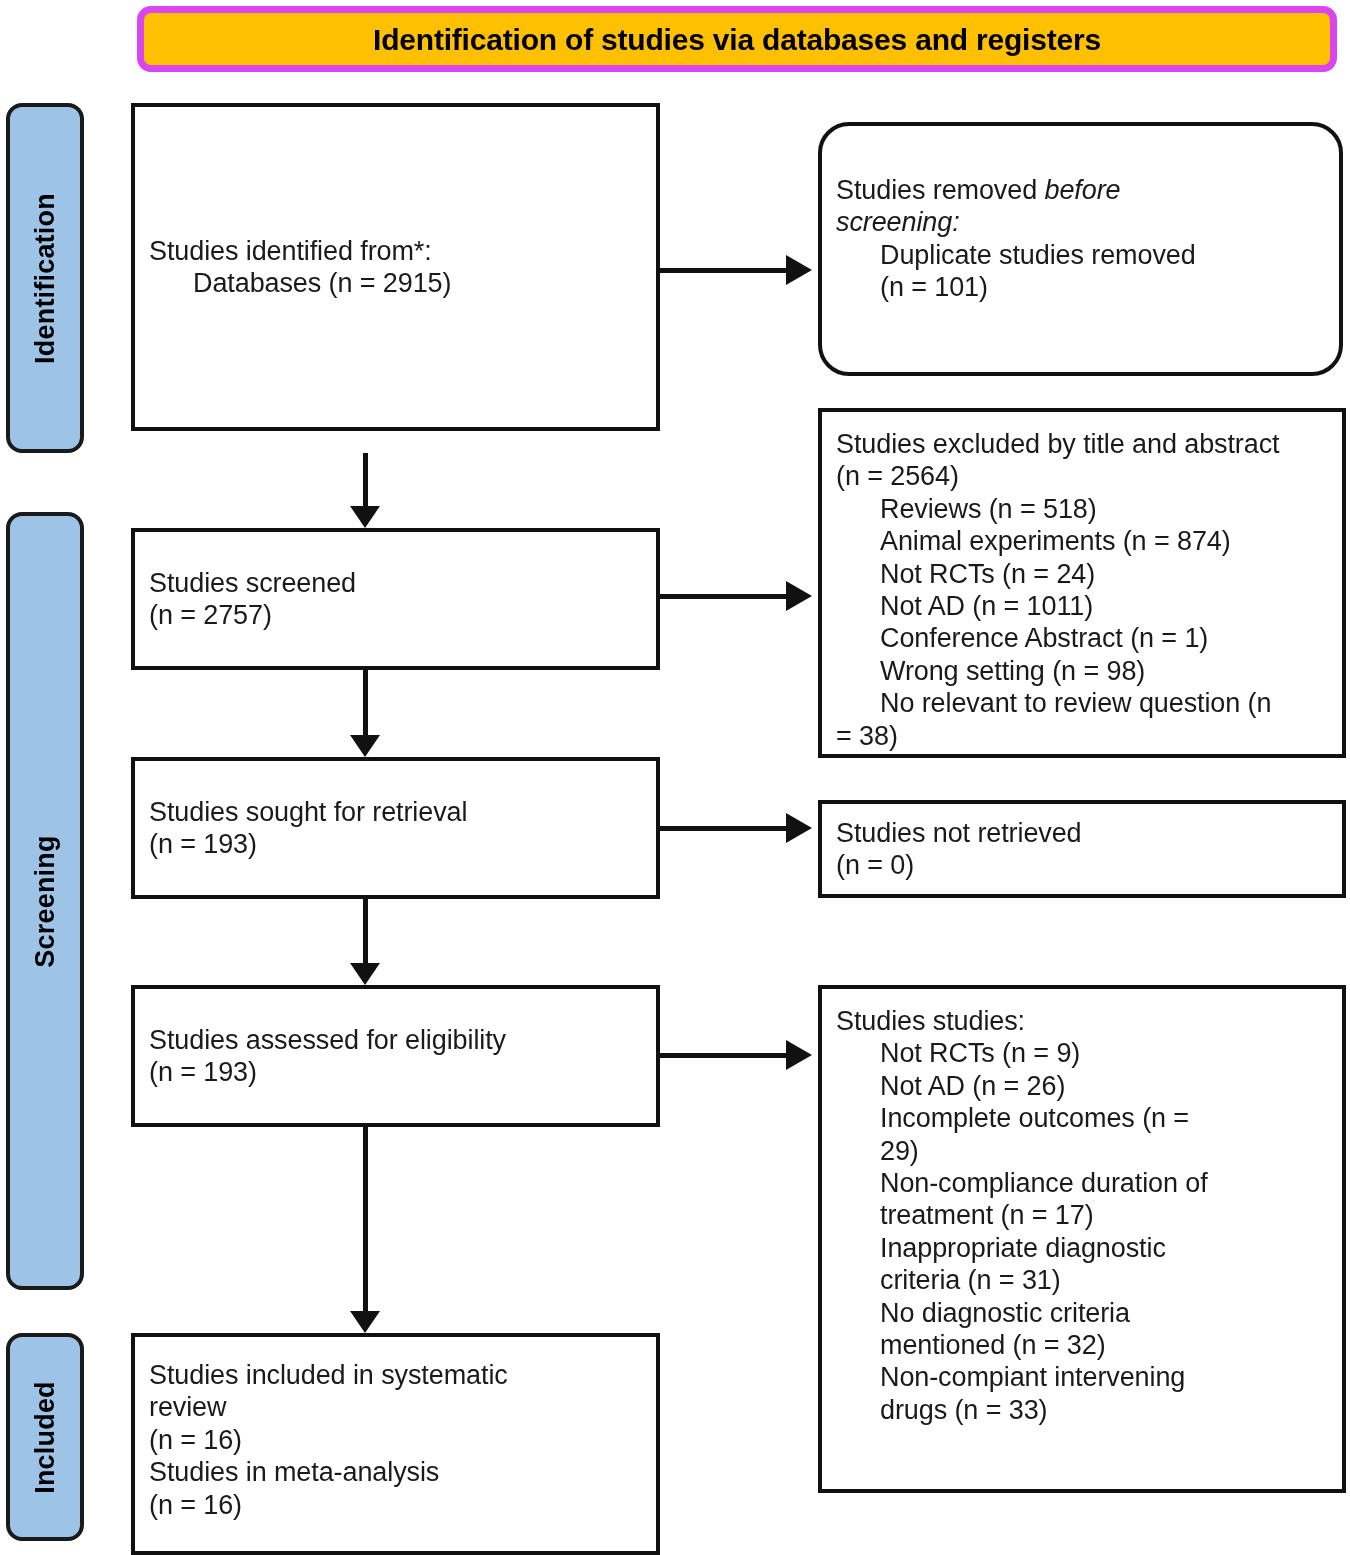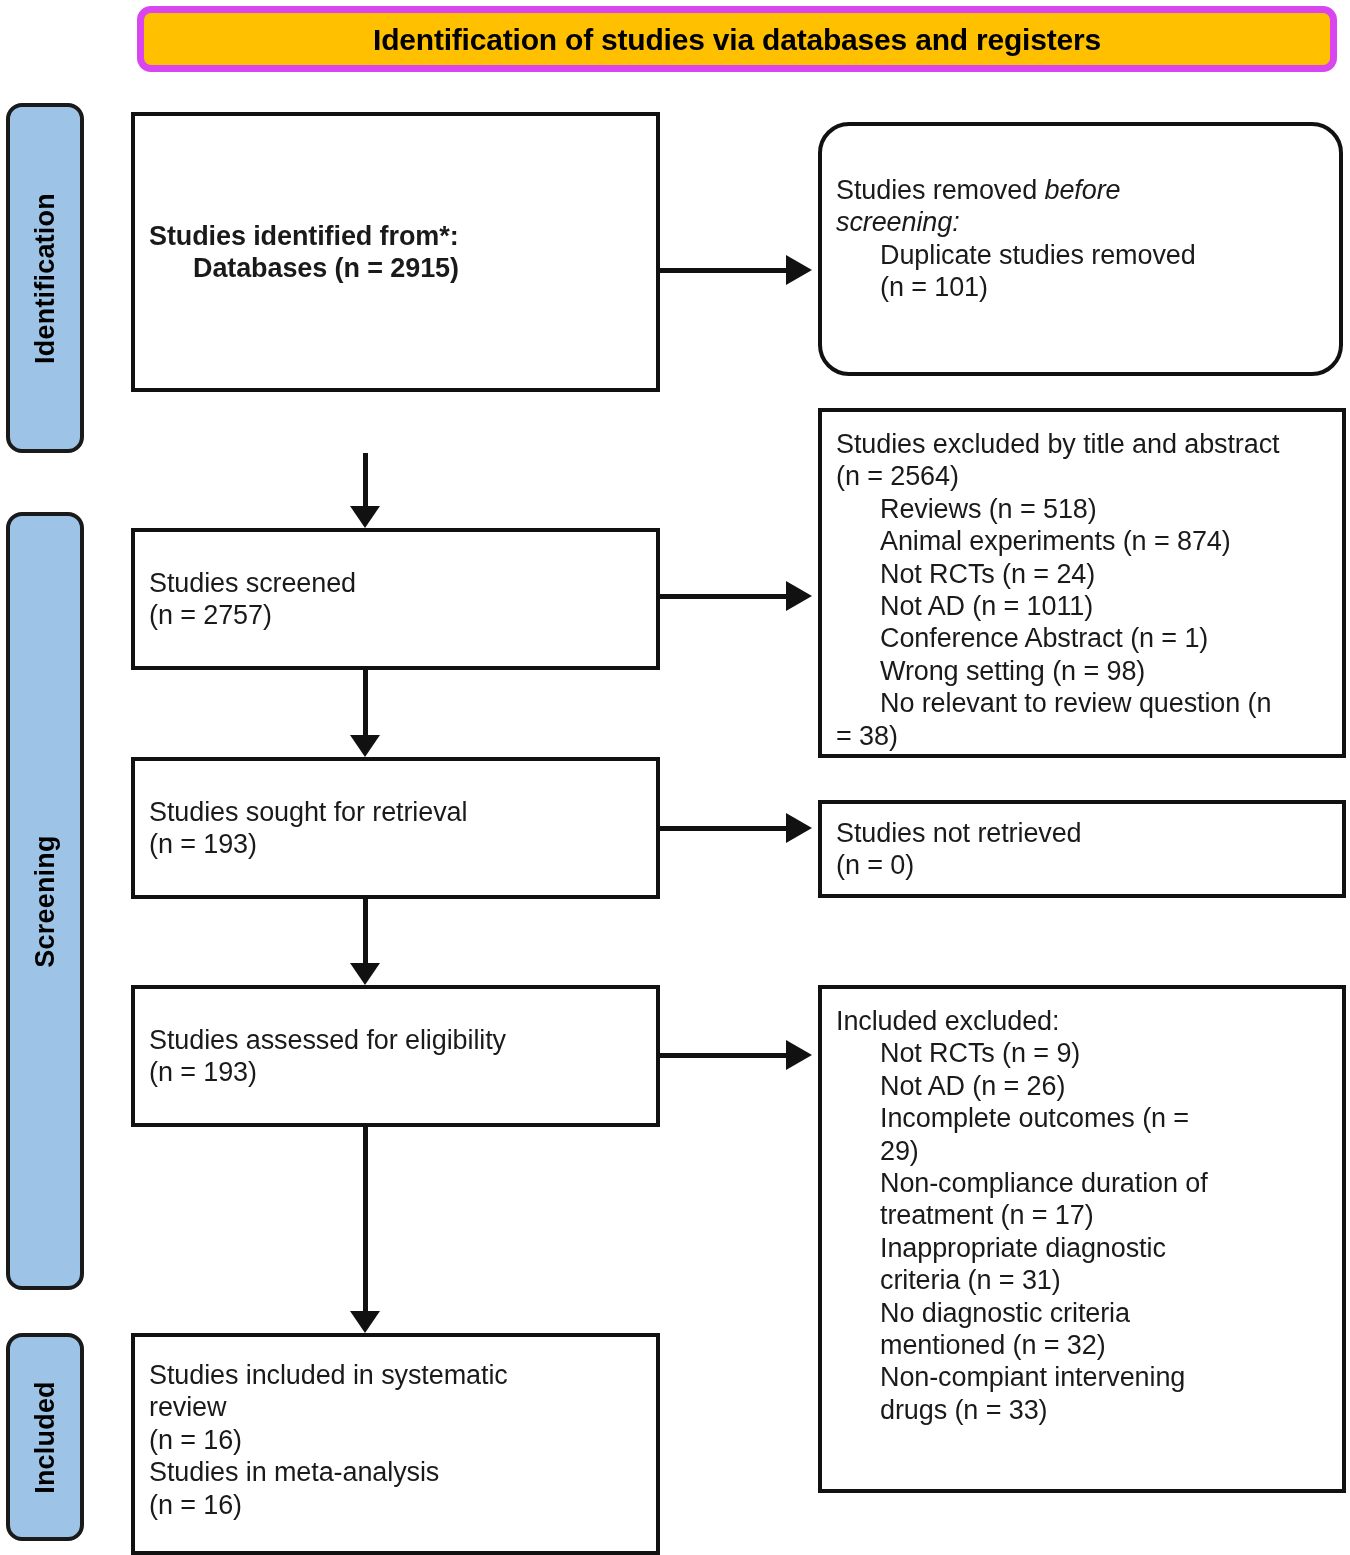--- a/index.html
+++ b/index.html
@@ -81,21 +81,21 @@
     margin: 0;
     font-size: 27px;
     line-height: 1.2;
     color: #1a1a1a;
     letter-spacing: -0.1px;
   }
   .fbox p.indent { padding-left: 44px; }
   .fbox p.em     { font-style: italic; }
 
   
-  #box-identified { left: 131px; top: 112px;  width: 529px; height: 280px; font-weight: bold; }
+  #box-identified { left: 131px; top: 103px;  width: 529px; height: 328px; }
   #box-screened   { left: 131px; top: 528px;  width: 529px; height: 142px; }
   #box-sought     { left: 131px; top: 757px;  width: 529px; height: 142px; }
   #box-assessed   { left: 131px; top: 985px;  width: 529px; height: 142px; }
   #box-included   { left: 131px; top: 1333px; width: 529px; height: 222px; }
 
   
   #box-removed         { left: 818px; top: 122px;  width: 525px; height: 254px; }
   #box-excluded-screen { left: 818px; top: 408px;  width: 528px; height: 350px; }
   #box-not-retrieved   { left: 818px; top: 800px;  width: 528px; height: 98px; }
   #box-excluded-elig   { left: 818px; top: 985px;  width: 528px; height: 508px; }
@@ -219,21 +219,21 @@
     <p class="indent">No relevant to review question (n</p>
     <p>= 38)</p>
   </div>
 
   <div class="fbox" id="box-not-retrieved">
     <p>Studies not retrieved</p>
     <p>(n = 0)</p>
   </div>
 
   <div class="fbox" id="box-excluded-elig">
-    <p>Included excluded:</p>
+    <p>Studies studies:</p>
     <p class="indent">Not RCTs (n = 9)</p>
     <p class="indent">Not AD (n = 26)</p>
     <p class="indent">Incomplete outcomes (n =</p>
     <p class="indent">29)</p>
     <p class="indent">Non-compliance duration of</p>
     <p class="indent">treatment (n = 17)</p>
     <p class="indent">Inappropriate diagnostic</p>
     <p class="indent">criteria (n = 31)</p>
     <p class="indent">No diagnostic criteria</p>
     <p class="indent">mentioned (n = 32)</p>

